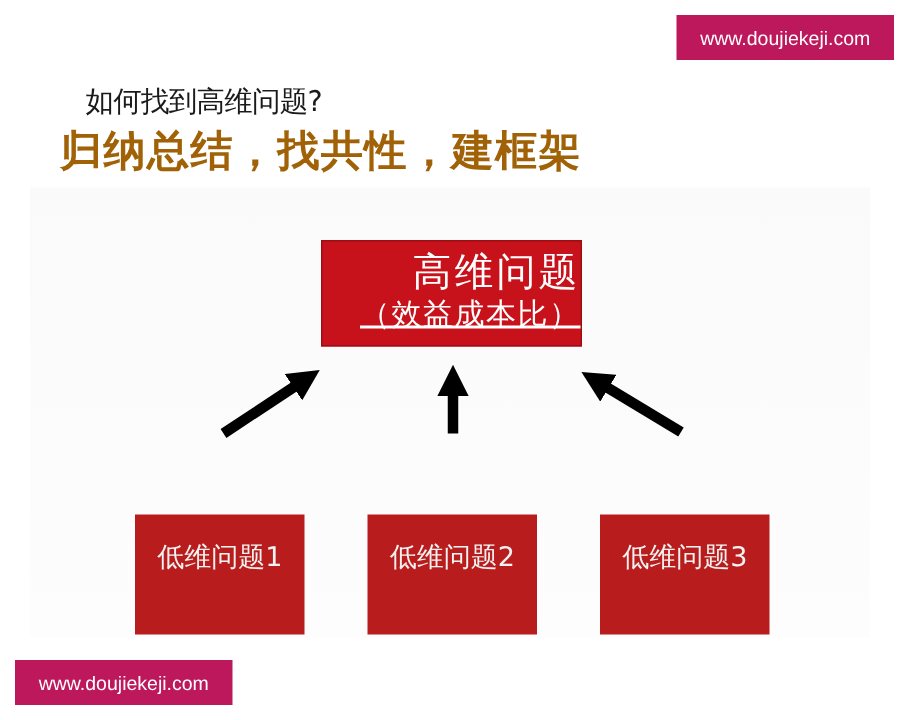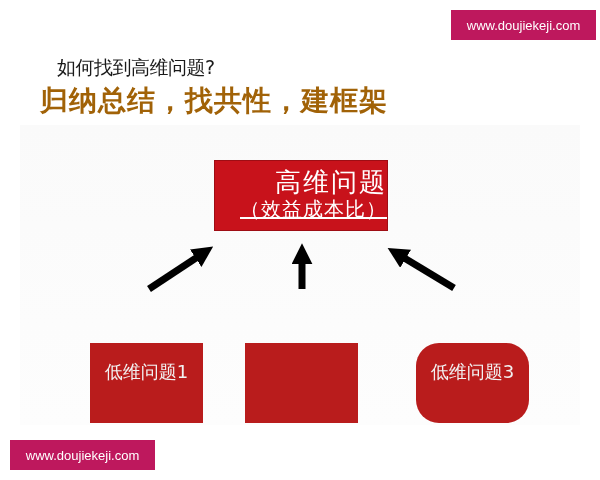--- a/index.html
+++ b/index.html
@@ -36,21 +36,21 @@
     .top-box .t1 { font-size: 26px; margin-top: 5px; line-height: 32px; letter-spacing: 2px; }
     .top-box .t2 { font-size: 20px; line-height: 22px; letter-spacing: 1px; text-decoration: underline; }
     .low-box {
       position: absolute; top: 311px; width: 113px; height: 80px;
       background: #b91c1c; color: #f2f2f2; text-align: center; margin-top: 32px;
     }
     .low-box .t1 { font-size: 18px; margin-top: 17px; line-height: 24px; }
     .low-box .t2 { font-size: 15px; line-height: 22px; letter-spacing: 1px; }
     #low-1 { left: 90px; }
     #low-2 { left: 245px; }
-    #low-3 { left: 416px; border-radius: 23px; }
+    #low-3 { left: 400px; }
     svg.arrows { position: absolute; left: 0; top: 0; width: 600px; height: 480px; }
   </style>
 </head>
 <body>
 
 <div class="watermark" id="wm-top">www.doujiekeji.com</div>
 
 <div class="q-title">如何找到高维问题?</div>
 <div class="main-title">归纳总结，找共性，建框架</div>
 
@@ -75,18 +75,19 @@
   </g>
   <g>
     <line x1="454" y1="288" x2="396" y2="253" stroke="#000" stroke-width="7" marker-end="url(#ah)"></line>
   </g>
 </svg>
 
 <div class="low-box" id="low-1">
   <div class="t1">低维问题1</div>
 </div>
 <div class="low-box" id="low-2">
+  <div class="t1">低维问题2</div>
 </div>
 <div class="low-box" id="low-3">
   <div class="t1">低维问题3</div>
 </div>
 
 <div class="watermark" id="wm-bottom">www.doujiekeji.com</div>
 
 </body></html>

